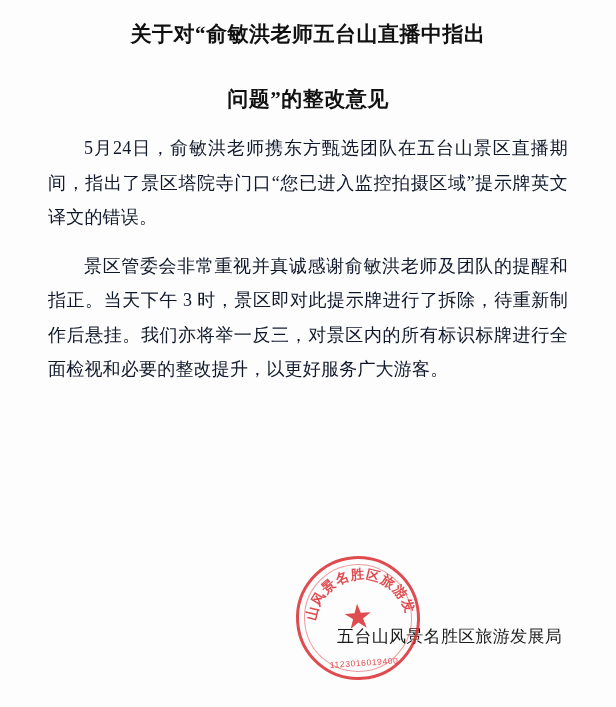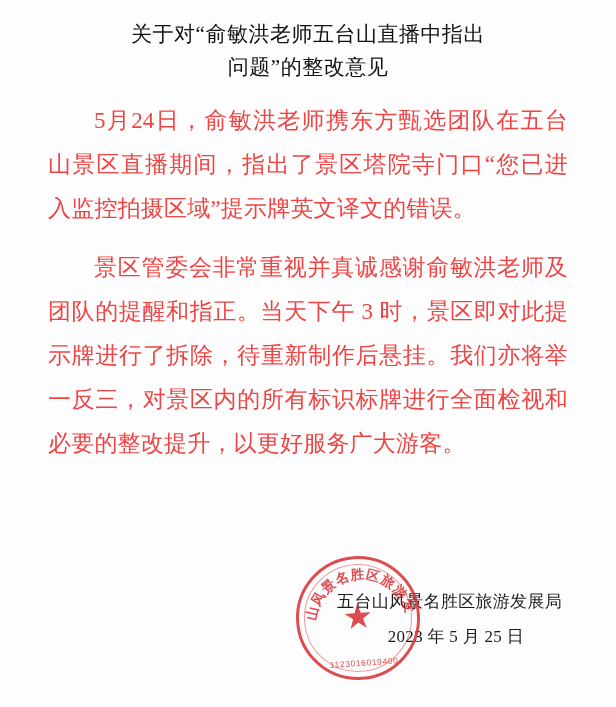--- a/index.html
+++ b/index.html
@@ -23,42 +23,43 @@
     width: 616px;
     height: 707px;
     background: #fdfdfd;
   }
 
   
   .doc-title {
     margin: 0;
     padding: 18px 52px 0 52px;
     font-size: 21px;
-    font-weight: normal;
+    font-weight: bold;
     line-height: 1.55;
     text-align: center;
     letter-spacing: 0.5px;
     color: #111;
   }
   .doc-title .line2 {
     display: block;
+    margin-top: 32px;
   }
 
   
   .body-wrap {
     padding: 16px 48px 0 48px;
   }
   .para {
     margin: 0 0 14px 0;
-    font-size: 23px;
+    font-size: 18px;
     line-height: 1.92;
     text-align: justify;
     text-justify: inter-ideograph;
     text-indent: 2em;
-    color: #ef4444;
+    color: #0f172a;
     letter-spacing: 0.2px;
   }
 
   
   .sign-block {
     position: absolute;
     right: 46px;
     bottom: 52px;
     width: 300px;
     text-align: right;
@@ -133,21 +134,20 @@
     <span class="line2">问题”的整改意见</span>
   </h1>
 
   <div class="body-wrap">
     <p class="para">5月24日，俞敏洪老师携东方甄选团队在五台山景区直播期间，指出了景区塔院寺门口“您已进入监控拍摄区域”提示牌英文译文的错误。</p>
     <p class="para">景区管委会非常重视并真诚感谢俞敏洪老师及团队的提醒和指正。当天下午 3 时，景区即对此提示牌进行了拆除，待重新制作后悬挂。我们亦将举一反三，对景区内的所有标识标牌进行全面检视和必要的整改提升，以更好服务广大游客。</p>
   </div>
 
   <div class="sign-block">
     <span class="sign-org">五台山风景名胜区旅游发展局</span>
-    <span class="sign-date">2023 年 5 月 25 日</span>
   </div>
 
   <div class="seal">
     <svg class="seal-arc-text" viewBox="0 0 124 124">
       <defs>
         <path id="sealArc" d="M 16,66 A 46,46 0 0 1 108,66"></path>
       </defs>
       <text>
         <textPath href="#sealArc" startOffset="50%" text-anchor="middle">五台山风景名胜区旅游发展局</textPath>
       </text>

